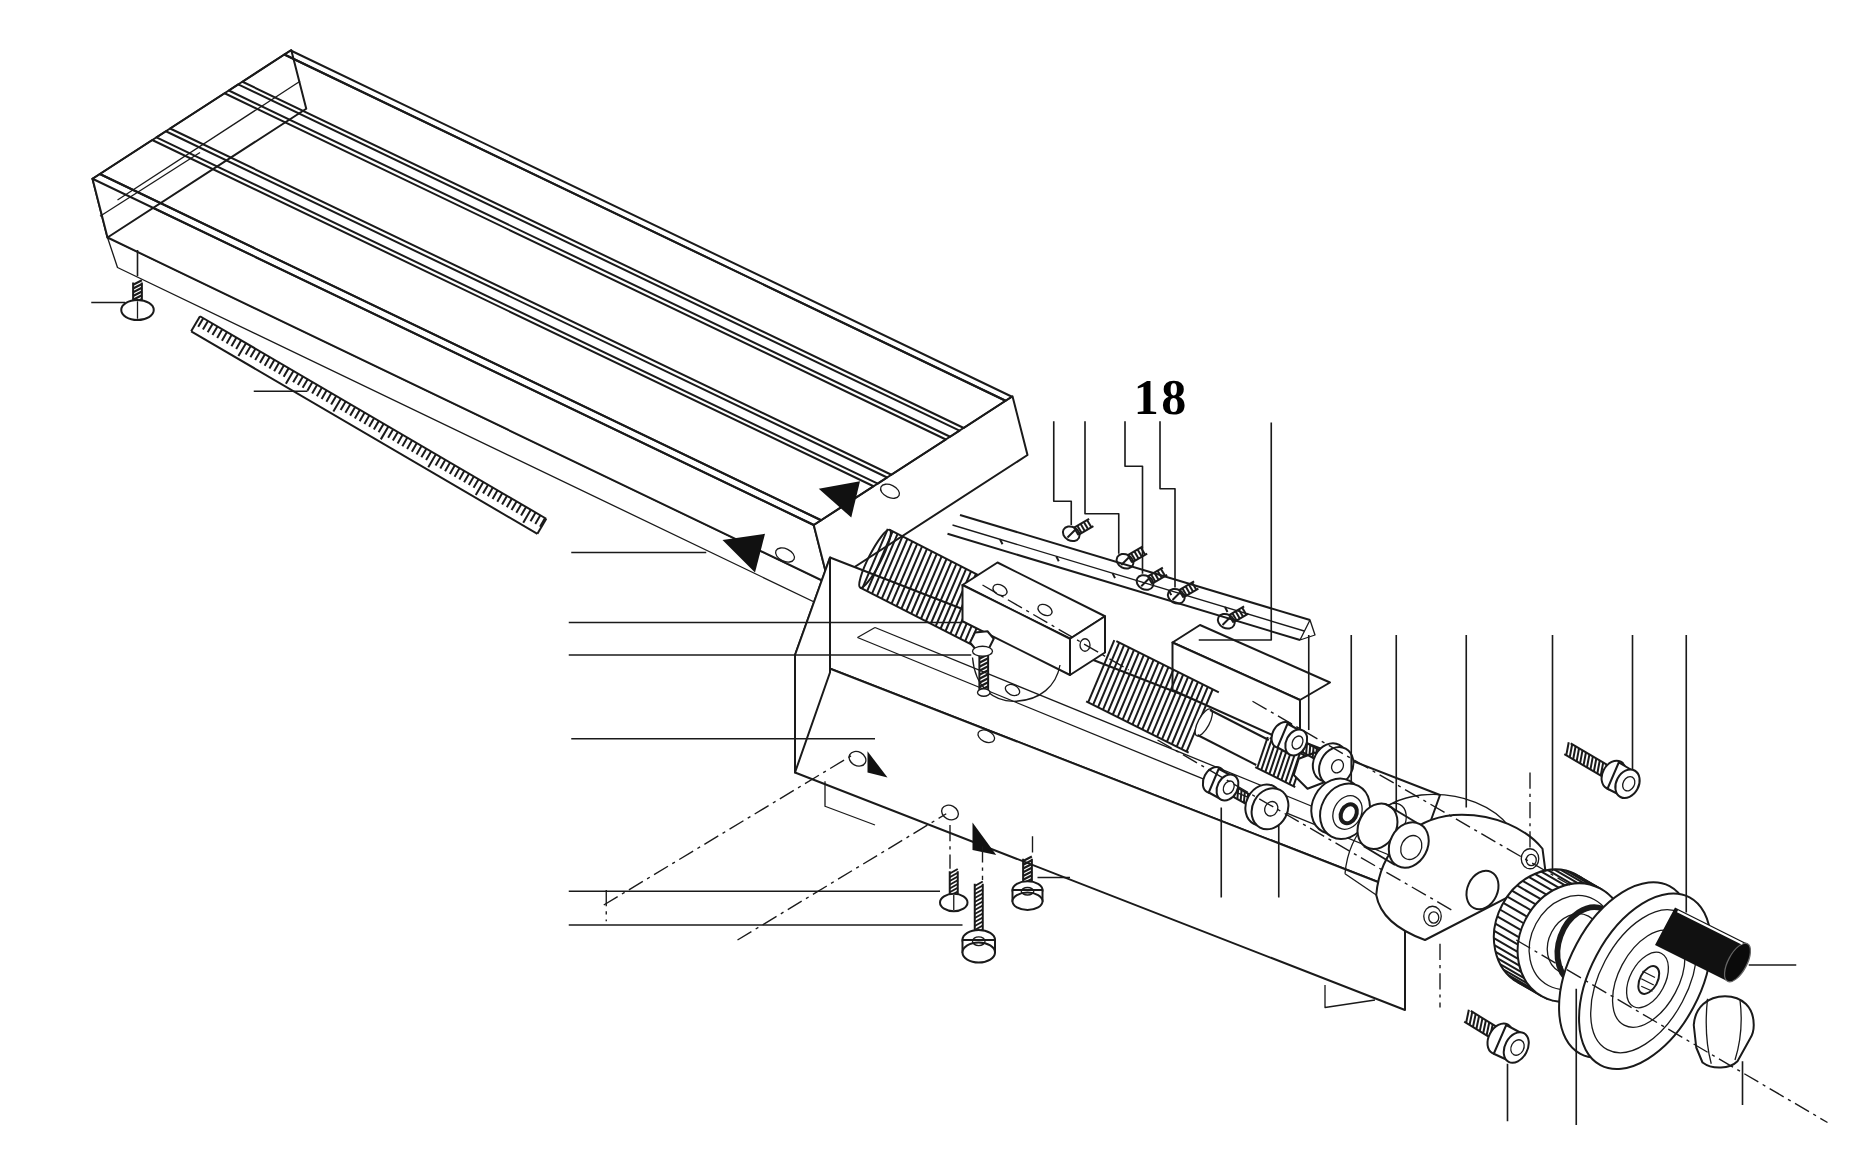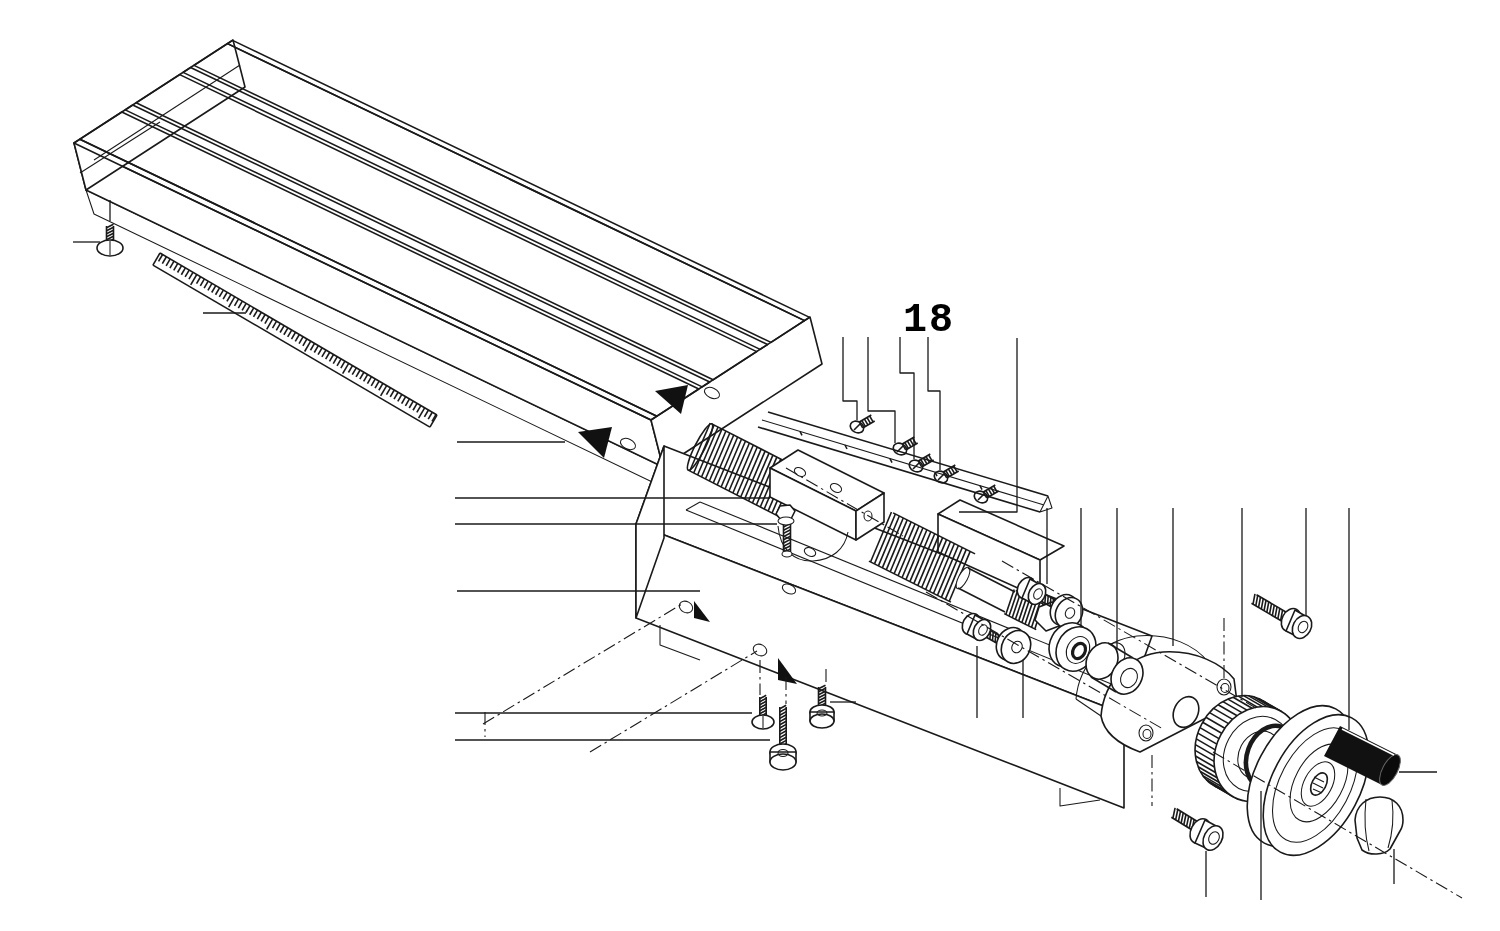--- a/index.html
+++ b/index.html
@@ -1,17 +1,17 @@
 <!DOCTYPE html>
 <html><head>
 <meta charset="utf-8">
 <style>
   html,body{margin:0;padding:0;background:#fff;}
   .stage{position:relative;width:1500px;height:931px;background:#ffffff;overflow:hidden;
-         font-family:Liberation Mono, monospace;}
+         font-family:Liberation Serif, serif;}
   svg{position:absolute;left:0;top:0;}
   svg *{stroke:#1a1a1a;fill:none;stroke-width:1.6;stroke-linejoin:round;}
   .f{fill:#ffffff;}          
   .k{fill:#111111;stroke:none;} 
   .thin{stroke-width:1.05;}
   .ldr{stroke-width:1.3;fill:none;}
   .dash{stroke-width:1.1;stroke-dasharray:13 4 2.5 4;fill:none;}
   .thick{stroke-width:4.6;}
   .lbl{fill:#000;stroke:none;font-weight:bold;font-size:40px;letter-spacing:2px;}
 </style>

